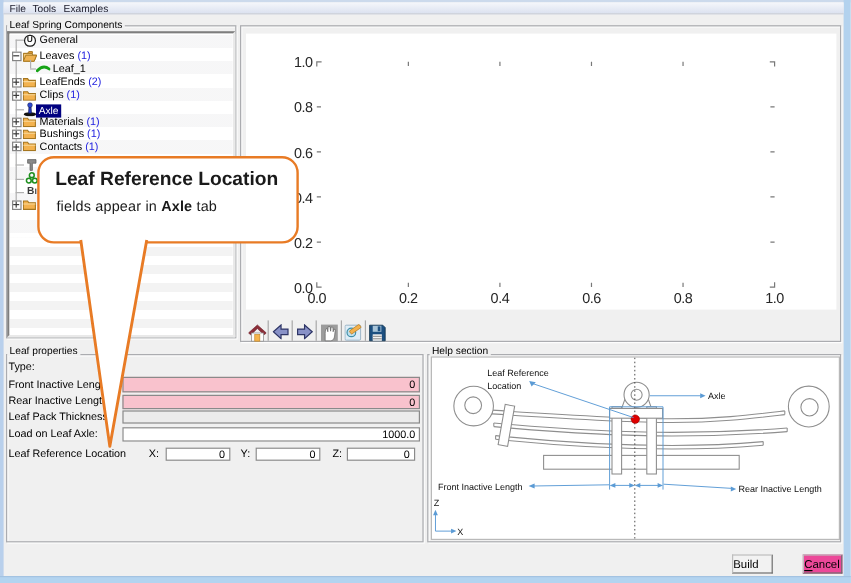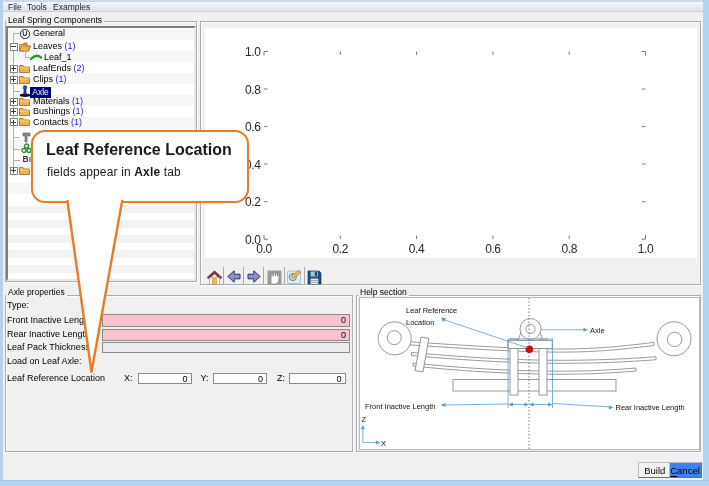--- a/index.html
+++ b/index.html
@@ -195,34 +195,35 @@
     <path d="M1,1 H12 L14,3 V14 H1 Z" fill="#1c4f80" stroke="#123550" stroke-width="0.7"></path>
     <rect x="3.6" y="1.5" width="7.2" height="5" fill="#a8c4d8"></rect>
     <rect x="7.8" y="2" width="2.2" height="4" fill="#1c4f80"></rect>
     <rect x="3.6" y="8.6" width="7.6" height="5.4" fill="#f4f4f4"></rect>
     <rect x="3.6" y="9.8" width="7.6" height="1" fill="#9a9a9a"></rect>
     <rect x="3.6" y="11.8" width="7.6" height="1" fill="#9a9a9a"></rect>
   </svg>
 </div>
 
 <div class="abs etch" style="left:5px;top:295px;width:348px;height:157px;"></div>
-<div class="glabel" style="left:6px;top:288px;">Axle properties</div>
+<div class="glabel" style="left:6px;top:288px;">Leaf properties</div>
 <div id="form" class="abs" style="left:0;top:0;width:709px;height:466px;font-size:9px;">
   <style>
     .flab{position:absolute;left:7px;line-height:9px;color:#000;}
     .fld{position:absolute;border:1px solid #8a8a8a;background:#fff;text-align:right;padding-right:3px;line-height:10.5px;}
   </style>
   <div class="flab" style="top:300.5px;">Type:</div>
   <div class="flab" style="top:315.5px;">Front Inactive Length:</div>
   <div class="fld" style="left:101.5px;top:314px;width:248.5px;height:12.5px;background:#f9c2cd;">0</div>
   <div class="flab" style="top:330px;">Rear Inactive Length:</div>
   <div class="fld" style="left:101.5px;top:328.5px;width:248.5px;height:12px;background:#f9c2cd;">0</div>
   <div class="flab" style="top:343px;">Leaf Pack Thickness:</div>
   <div class="fld" style="left:101.5px;top:342px;width:248.5px;height:10.5px;background:#ececec;"></div>
   <div class="flab" style="top:357px;">Load on Leaf Axle:</div>
+  <div class="fld" style="left:101.5px;top:356px;width:248.5px;height:11.5px;">1000.0</div>
   <div class="flab" style="top:374px;">Leaf Reference Location</div>
   <div class="flab" style="left:124px;top:374px;">X:</div>
   <div class="fld" style="left:138px;top:372.5px;width:53.5px;height:11.5px;">0</div>
   <div class="flab" style="left:200.5px;top:374px;">Y:</div>
   <div class="fld" style="left:213px;top:372.5px;width:54px;height:11.5px;">0</div>
   <div class="flab" style="left:277px;top:374px;">Z:</div>
   <div class="fld" style="left:288.5px;top:372.5px;width:57px;height:11.5px;">0</div>
 </div>
 
 <div class="abs etch" style="left:356px;top:295px;width:345px;height:157px;"></div>
@@ -293,22 +294,22 @@
       <text x="46" y="26.5">Location</text>
       <text x="230" y="34.5">Axle</text>
       <text x="5" y="110.5">Front Inactive Length</text>
       <text x="255.5" y="112">Rear Inactive Length</text>
       <text x="1.5" y="123.5">Z</text>
       <text x="21" y="147.6">X</text>
     </g>
   </svg>
 </div>
 
-<div class="abs" style="left:638px;top:461.5px;width:33.5px;height:16.5px;background:#f2f2f2;border:1px solid;border-color:#bdbdbd #6e6e6e #6e6e6e #bdbdbd;font-size:9.5px;text-align:center;line-height:15px;color:#000;">Build</div>
-<div class="abs" style="left:668.5px;top:461.5px;width:33px;height:16.5px;background:#3b82f6;border:1px solid;border-color:#bdbdbd #6e6e6e #6e6e6e #bdbdbd;font-size:9.5px;text-align:center;line-height:15px;color:#000;"><u style="text-decoration-thickness:1px;text-underline-offset:1.5px;">C</u>ancel</div>
+<div class="abs" style="left:610px;top:461.5px;width:33.5px;height:16.5px;background:#f2f2f2;border:1px solid;border-color:#bdbdbd #6e6e6e #6e6e6e #bdbdbd;font-size:9.5px;line-height:15px;color:#000;">Build</div>
+<div class="abs" style="left:668.5px;top:461.5px;width:33px;height:16.5px;background:#ec4899;border:1px solid;border-color:#bdbdbd #6e6e6e #6e6e6e #bdbdbd;font-size:9.5px;text-align:center;line-height:15px;color:#000;"><u style="text-decoration-thickness:1px;text-underline-offset:1.5px;">C</u>ancel</div>
 
 <div class="abs" style="left:31px;top:130px;width:218px;height:72.5px;background:#fff;border:2.4px solid #e87b25;border-radius:14px;z-index:50;"></div>
 <svg class="abs" style="left:55px;top:198px;z-index:51;" width="80" height="178" viewBox="0 0 80 178">
   <path d="M12.3,1 L36.5,174 L67.3,1 Z" fill="#ffffff" stroke="none"></path>
   <path d="M12.3,2 L36.5,174 L67.3,2" fill="none" stroke="#e87b25" stroke-width="2.4" stroke-linejoin="round"></path>
 </svg>
 <div class="abs" style="left:46px;top:141px;z-index:52;font-size:16px;font-weight:bold;color:#1a1a1a;line-height:17px;">Leaf Reference Location</div>
 <div class="abs" style="left:47px;top:164px;z-index:52;font-size:12px;letter-spacing:0.15px;color:#1a1a1a;line-height:17px;">fields appear in <b>Axle</b> tab</div>
 
 </body></html>

